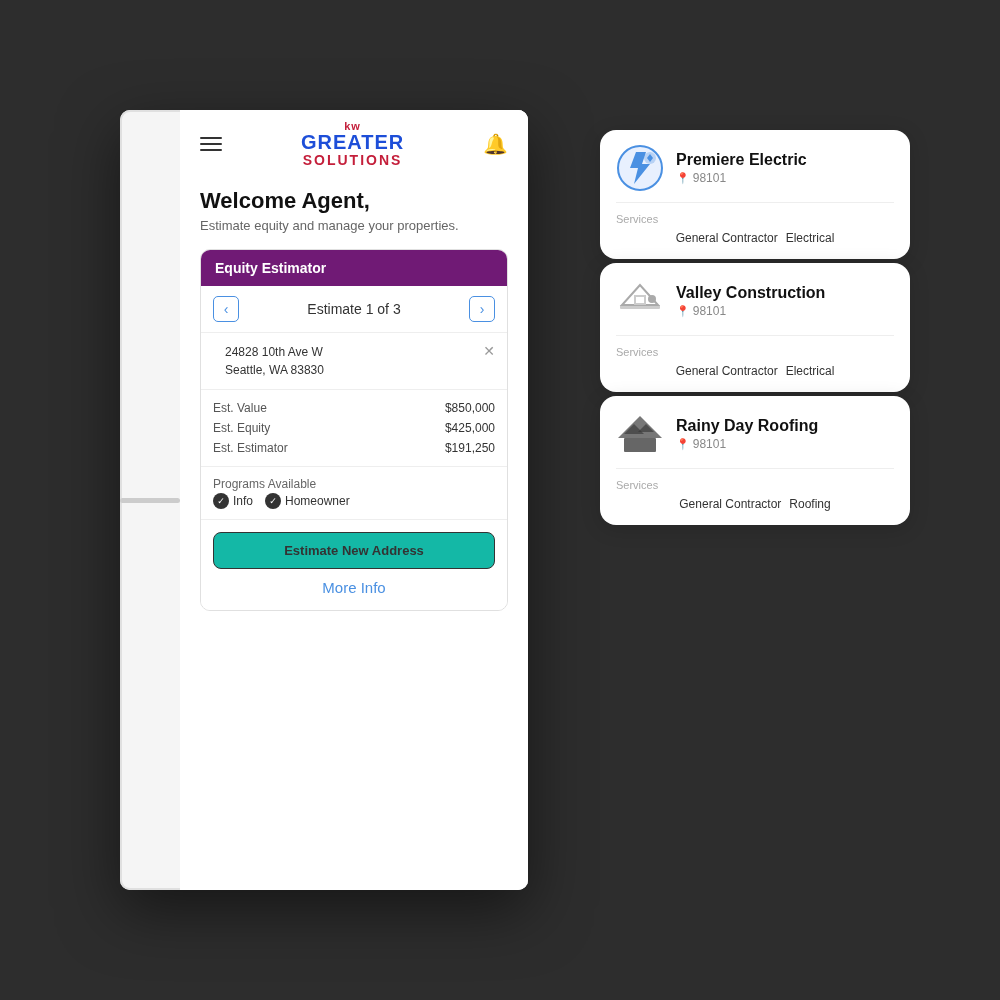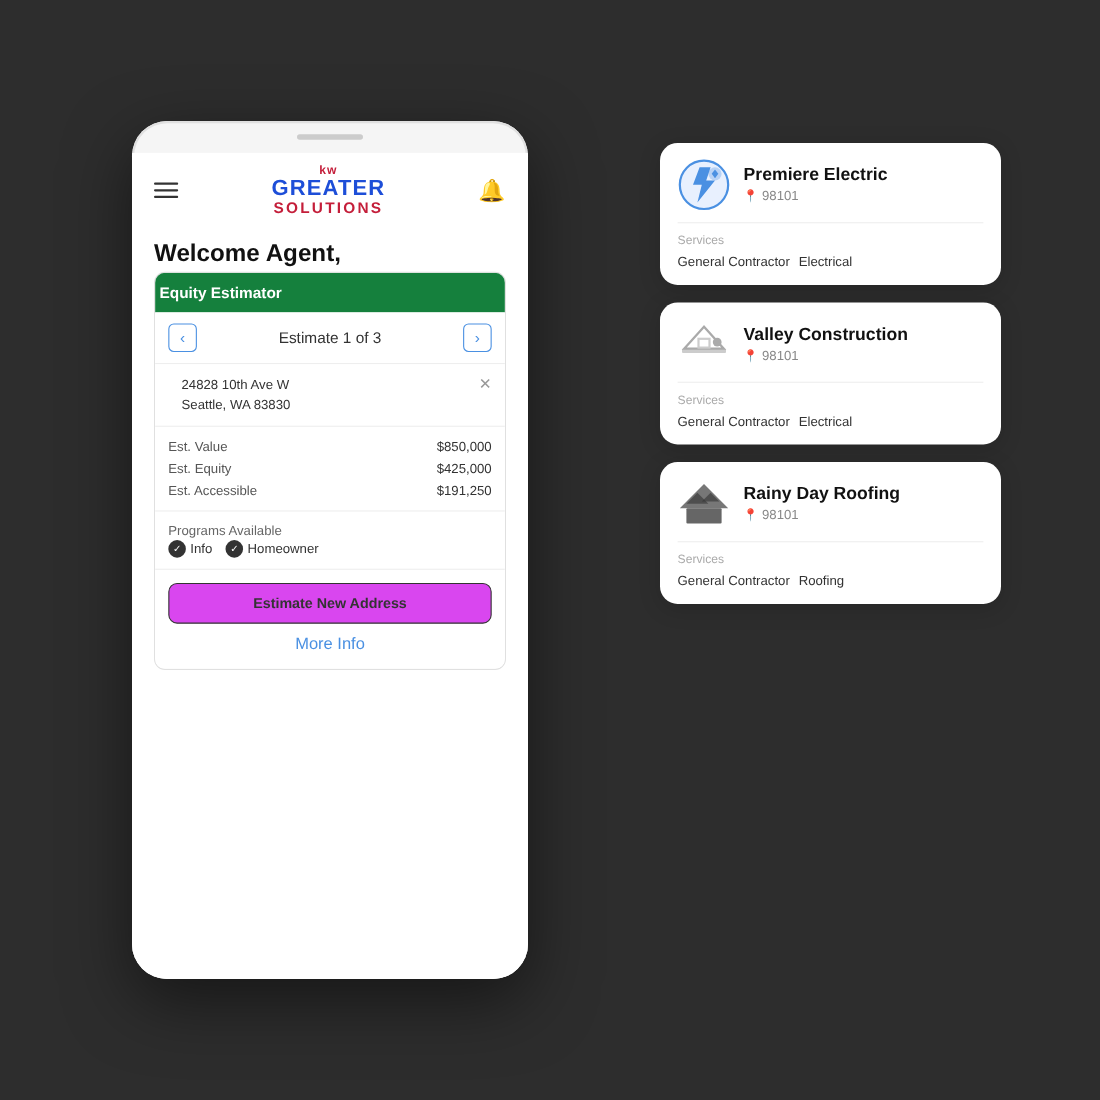--- a/index.html
+++ b/index.html
@@ -19,28 +19,27 @@
       position: relative;
       width: 820px;
       height: 860px;
     }
 
     
     .phone {
       position: absolute;
       left: 30px;
       top: 40px;
-      width: 360px;
+      width: 408px;
       height: 780px;
       background: #f5f5f5;
-      border-radius: 32px;
+      border-radius: 10px;
       box-shadow: 0 20px 60px rgba(0,0,0,0.5), inset 0 0 0 2px #e0e0e0;
       overflow: hidden;
       display: flex;
-      flex-direction: column;
     }
 
     .phone-notch-area {
       display: flex;
       justify-content: center;
       align-items: center;
       padding: 12px 0 6px;
     }
 
     .phone-speaker {
@@ -139,25 +138,25 @@
 
     
     .equity-card {
       border: 1px solid #e0e0e0;
       border-radius: 10px;
       overflow: hidden;
       margin-bottom: 14px;
     }
 
     .equity-card-header {
-      background: #15803d;
+      background: #701a75;
       color: #fff;
       font-size: 14px;
       font-weight: 600;
-      padding: 10px 4px;
+      padding: 10px 14px;
     }
 
     .equity-card-body {
       background: #fff;
       padding: 0;
     }
 
     
     .estimate-nav {
       display: flex;
@@ -266,21 +265,21 @@
       justify-content: center;
       color: #fff;
       font-size: 9px;
     }
 
     
     .estimate-btn {
       margin: 12px 12px 6px;
       border: 1.5px solid #333;
       border-radius: 8px;
-      background: #d946ef;
+      background: #14b8a6;
       color: #333;
       font-size: 13px;
       font-weight: 600;
       padding: 10px;
       width: calc(100% - 24px);
       text-align: center;
       cursor: pointer;
     }
 
     .more-info-link {
@@ -309,21 +308,21 @@
       cursor: pointer;
     }
 
     
     .service-cards {
       position: absolute;
       right: 0;
       top: 60px;
       display: flex;
       flex-direction: column;
-      gap: 16px;
+      gap: 4px;
       width: 310px;
     }
 
     .service-card {
       background: #fff;
       border-radius: 16px;
       padding: 14px 16px;
       box-shadow: 0 4px 20px rgba(0,0,0,0.15);
     }
 
@@ -376,20 +375,21 @@
     .services-label {
       font-size: 11px;
       color: #aaa;
       margin-bottom: 6px;
     }
 
     .service-tags {
       display: flex;
       gap: 8px;
       flex-wrap: wrap;
+      justify-content: center;
     }
 
     .service-tag {
       font-size: 12px;
       color: #333;
       font-weight: 500;
     }
   </style>
 </head>
 <body>
@@ -411,20 +411,21 @@
         <div class="logo-area">
           <span class="logo-kw">kw</span>
           <span class="logo-greater">GREATER</span>
           <span class="logo-solutions">SOLUTIONS</span>
         </div>
         <div class="bell-icon">🔔</div>
       </div>
 
       <div class="app-content">
         <div class="welcome-title">Welcome Agent,</div>
+        <div class="welcome-subtitle">Estimate equity and manage your properties.</div>
 
         <div class="equity-card">
           <div class="equity-card-header">Equity Estimator</div>
           <div class="equity-card-body">
             
             <div class="estimate-nav">
               <div class="nav-arrow">‹</div>
               <span class="estimate-label">Estimate 1 of 3</span>
               <div class="nav-arrow">›</div>
             </div>
@@ -440,21 +441,21 @@
             <div class="values-table">
               <div class="value-row">
                 <span class="value-label">Est. Value</span>
                 <span class="value-amount">$850,000</span>
               </div>
               <div class="value-row">
                 <span class="value-label">Est. Equity</span>
                 <span class="value-amount">$425,000</span>
               </div>
               <div class="value-row">
-                <span class="value-label">Est. Accessible</span>
+                <span class="value-label">Est. Estimator</span>
                 <span class="value-amount">$191,250</span>
               </div>
             </div>
 
             
             <div class="programs-section">
               <div class="programs-title">Programs Available</div>
               <div class="programs-badges">
                 <div class="program-badge">
                   <div class="check-circle">✓</div>

